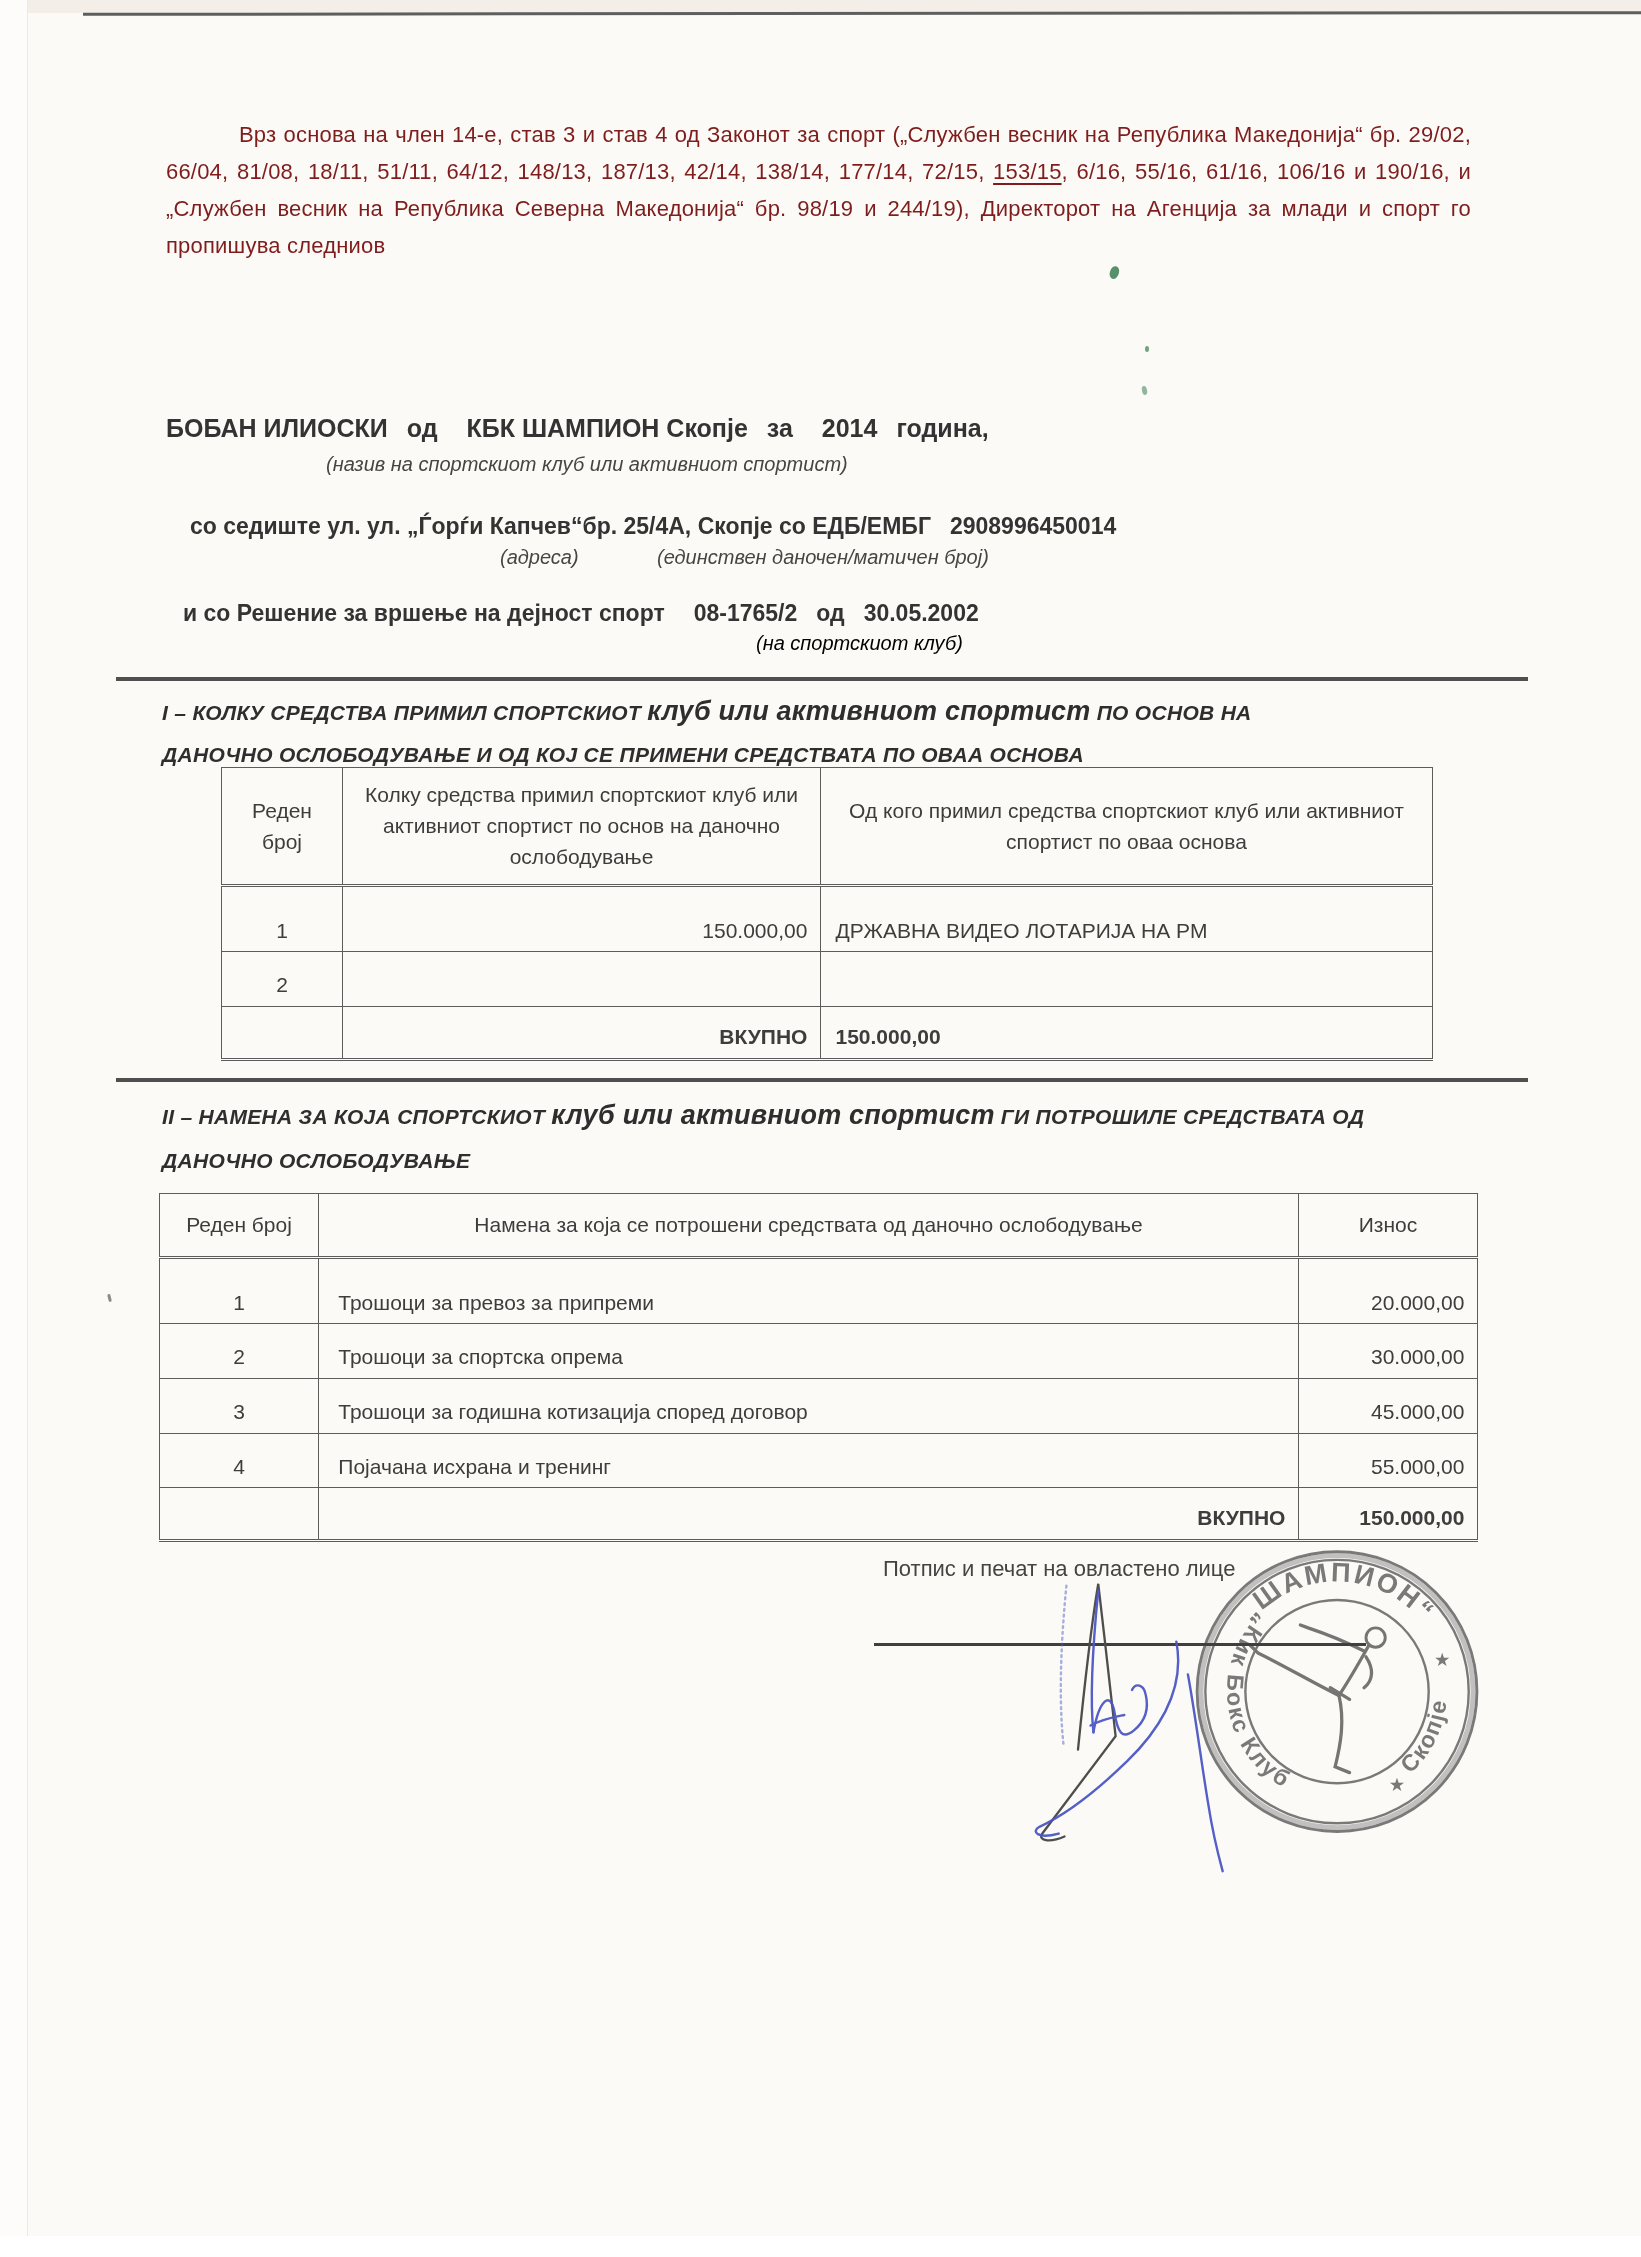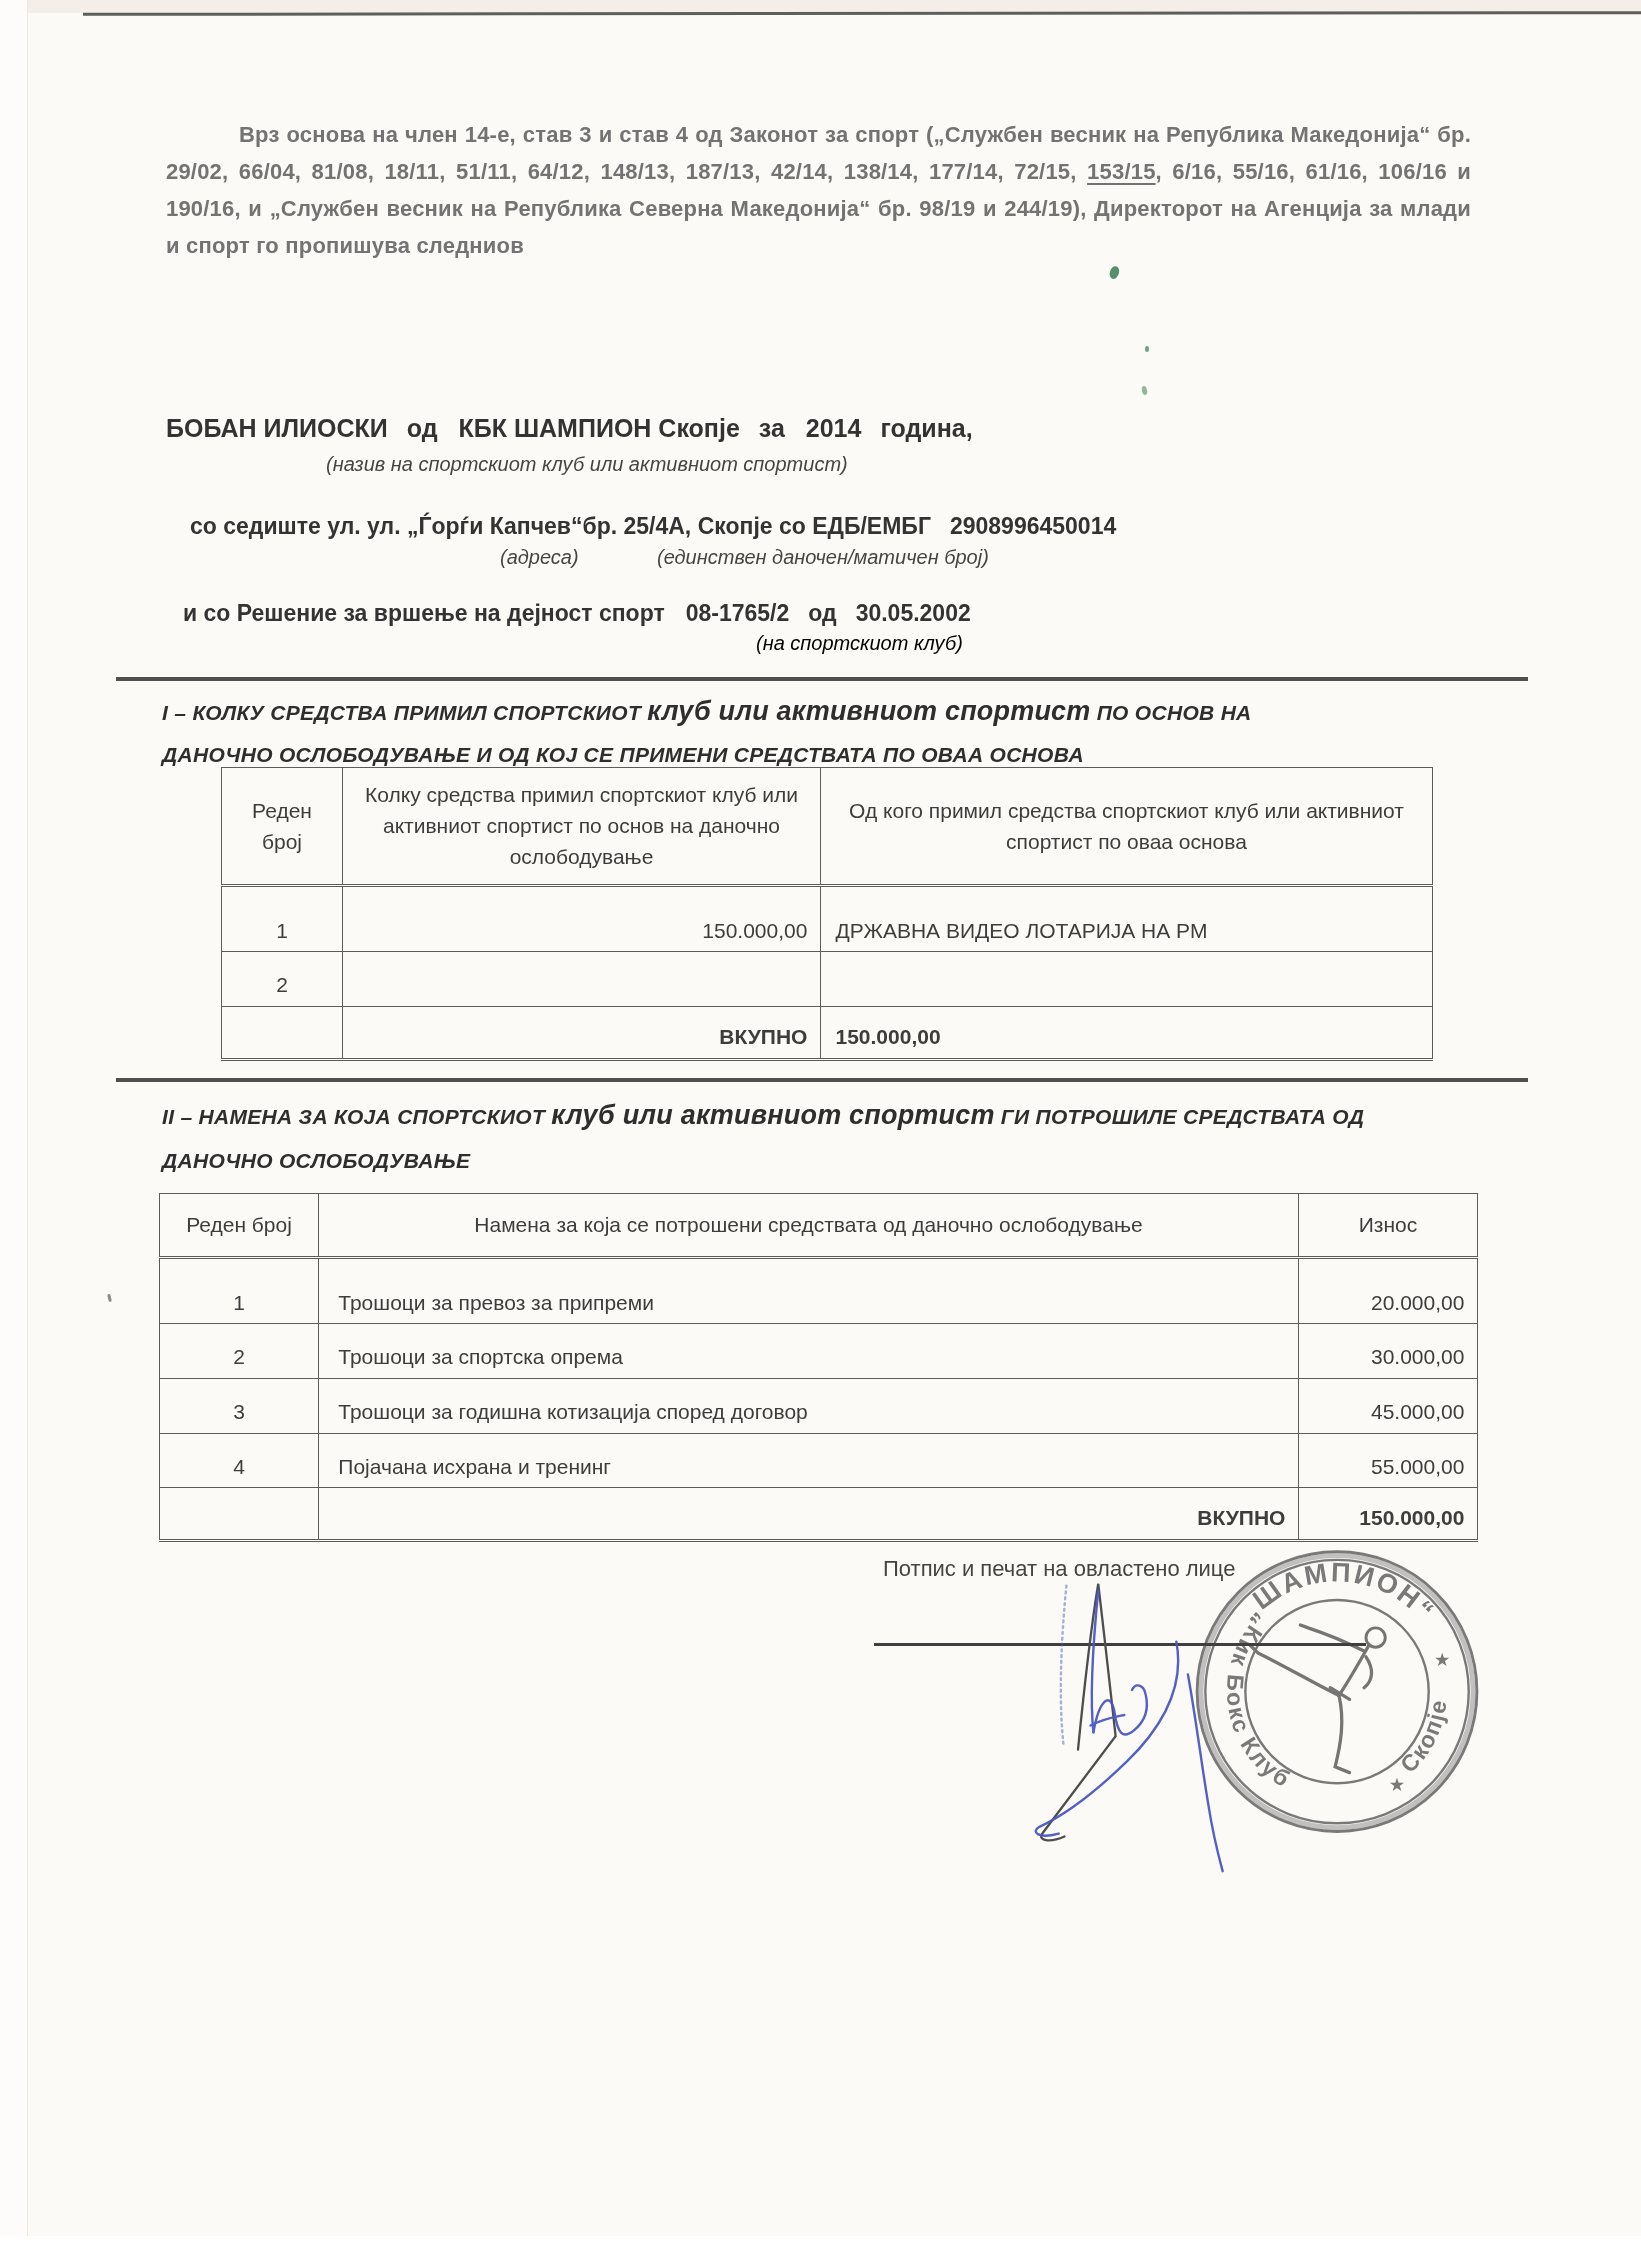--- a/index.html
+++ b/index.html
@@ -17,21 +17,21 @@
   .scan-topline{ position:absolute; top:11.6px; left:83px; right:0; height:2.9px; background:#5e5e5e; transform:rotate(-0.06deg); }
   .scan-left   { position:absolute; left:0; top:0; bottom:0; width:27px; background:#fdfcfa; border-right:1px solid #efe9e0; }
   .scan-bottom { position:absolute; left:0; right:0; bottom:0; height:21px; background:#ffffff; }
 
   .abs { position:absolute; }
 
   .intro {
     left:166px; top:94px; width:1305px;
     font-size:22px; line-height:37px;
     text-align:justify; text-indent:73px;
-    color:#737373; letter-spacing:0.2px;font-weight:bold;
+    color:#7f1d1d; letter-spacing:0.2px;
   }
   .intro .ul { text-decoration:underline; text-underline-offset:3.9px; }
 
   .title-block { left:0; right:0; top:261px; text-align:center; }
   .doc-title   { font-size:29px; font-weight:bold; color:#333; letter-spacing:0.5px; }
   .doc-subtitle{ margin-top:8.7px; font-size:24px; font-weight:bold; font-style:italic; color:#333; line-height:39px; }
 
   .speck { position:absolute; background:#3a7d52; border-radius:50%; }
   .speck.s1 { left:1110px; top:266px; width:8.7px;  height:12.6px; transform:rotate(18deg); opacity:.85; }
   .speck.s2 { left:1145px; top:346px; width:3.9px;  height:5.8px;  opacity:.7; }
@@ -39,21 +39,21 @@
   .inkspeck { position:absolute; background:#8a8a8a; width:2.9px; height:7.7px; border-radius:1.9px; }
 
   .bold-line { font-weight:bold; color:#333; white-space:pre-wrap; }
   .club-line     { left:166px; top:414px; font-size:25px; }
   .club-note     { left:326px; top:453px; font-size:20px; font-style:italic; color:#454545; }
   .address-line  { left:190px; top:513px; font-size:23px; }
   .addr-note1    { left:500px; top:546px; font-size:20px; font-style:italic; color:#454545; }
   .addr-note2    { left:657px; top:546px; font-size:20px; font-style:italic; color:#454545; }
   .decision-line { left:183px; top:600px; font-size:23px; }
   .decision-note { left:756px; top:632px; font-size:20px; font-style:italic; color:#000000; }
-  .gap2 { margin-left:19px; } .gap3 { margin-left:21px; }
+  .gap2 { margin-left:19px; } .gap3 { margin-left:29px; }
 
   .rule { position:absolute; height:3.9px; background:#4f4f4f; }
   .rule.r1 { top:677px;  left:116px; width:1412px; }
   .rule.r2 { top:1078px; left:116px; width:1412px; }
 
   .sec-heading { font-style:italic; font-weight:bold; color:#2e2e2e; line-height:40px; }
   .sec-heading .caps { font-size:21px; letter-spacing:0.3px; }
   .sec-heading .emph { font-size:27px; letter-spacing:0.2px; }
   .sec1 { left:162px; top:691px;  width:1188px; }
   .sec2 { left:162px; top:1094px; width:1255px; line-height:42px; }

